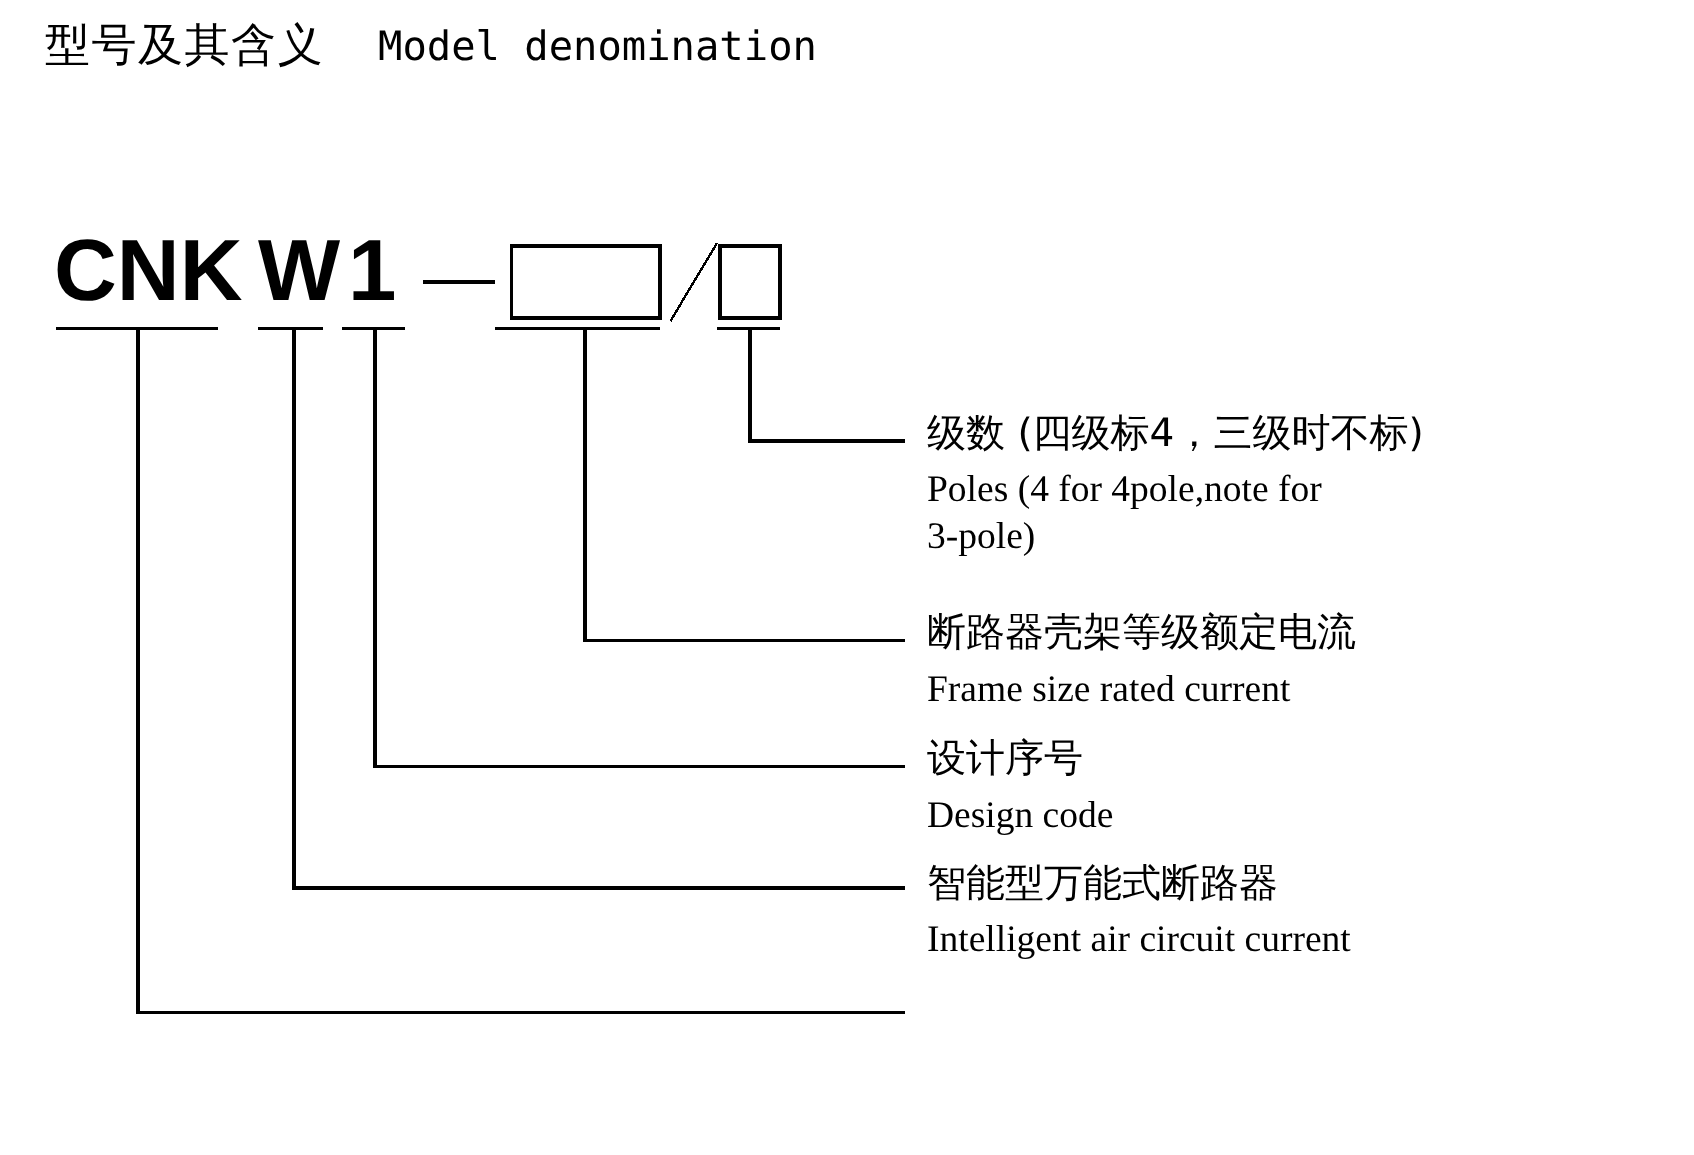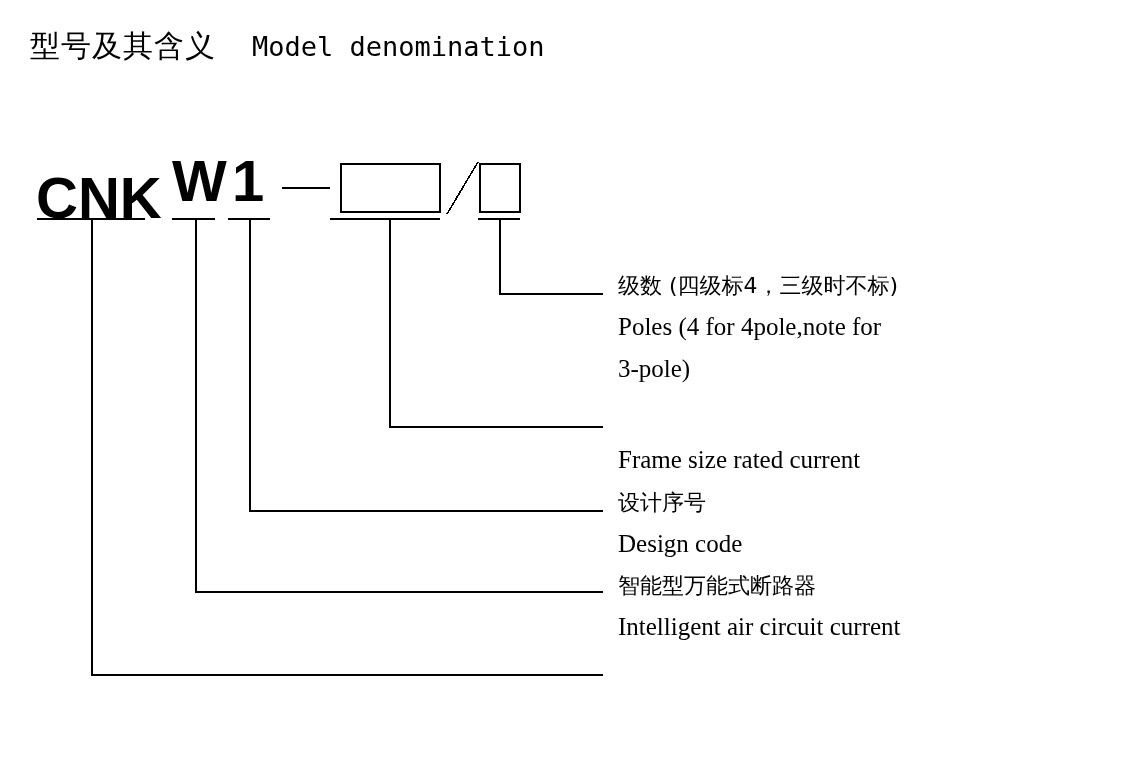--- a/index.html
+++ b/index.html
@@ -13,21 +13,21 @@
     height: 770px;
     background: #ffffff;
     overflow: hidden;
     font-family: "DejaVu Sans", sans-serif;
   }
 
   
   .heading {
     position: absolute;
     left: 30px;
-    top: 26px;
+    top: 10px;
     white-space: nowrap;
     color: #000000;
   }
   .heading .cn {
     font-family: "DejaVu Sans", sans-serif;
     font-size: 30px;
     letter-spacing: 1px;
   }
   .heading .en {
     font-family: "DejaVu Sans Mono", monospace;
@@ -38,21 +38,21 @@
   
   .code-letters {
     position: absolute;
     color: #000000;
     font-family: "Liberation Sans", sans-serif;
     font-weight: bold;
     font-size: 58px;
     line-height: 58px;
     white-space: nowrap;
   }
-  .code-cnk { left: 36px;  top: 152px; margin-top: 17px; }
+  .code-cnk { left: 36px;  top: 152px; }
   .code-w   { left: 172px; top: 152px; }
   .code-1   { left: 232px; top: 152px; }
 
   
   #linework {
     position: absolute;
     left: 0;
     top: 0;
     width: 1129px;
     height: 770px;
@@ -60,21 +60,21 @@
 
   
   .ann {
     position: absolute;
     left: 618px;
     color: #000000;
     white-space: nowrap;
   }
   .ann.cn {
     font-family: "DejaVu Sans", sans-serif;
-    font-size: 22px;
+    font-size: 26px;
   }
   .ann.en {
     font-family: Liberation Serif, serif;
     font-size: 25px;
   }
 </style>
 </head>
 <body>
 
 <div id="page">
@@ -111,22 +111,23 @@
       <polyline points="250,219 250,511 603,511"></polyline>
 
       <polyline points="196,219 196,592 603,592"></polyline>
 
       <polyline points="92,219 92,675 603,675"></polyline>
     </g>
   </svg>
 
   <div class="ann cn" style="top:271px">级数 (四级标4，三级时不标)</div>
   <div class="ann en" style="top:313px">Poles  (4 for 4pole,note for</div>
-  <div class="ann en" style="top:355px">3-pole)</div>
+  <div class="ann en" style="top:344px">3-pole)</div>
 
+  <div class="ann cn" style="top:404px">断路器壳架等级额定电流</div>
   <div class="ann cn" style="top:488px">设计序号</div>
 
   <div class="ann en" style="top:446px">Frame size rated current</div>
   <div class="ann cn" style="top:571px">智能型万能式断路器</div>
 
   <div class="ann en" style="top:530px">Design code</div>
   <div class="ann en" style="top:613px">Intelligent air circuit current</div>
 
 
 </div>

